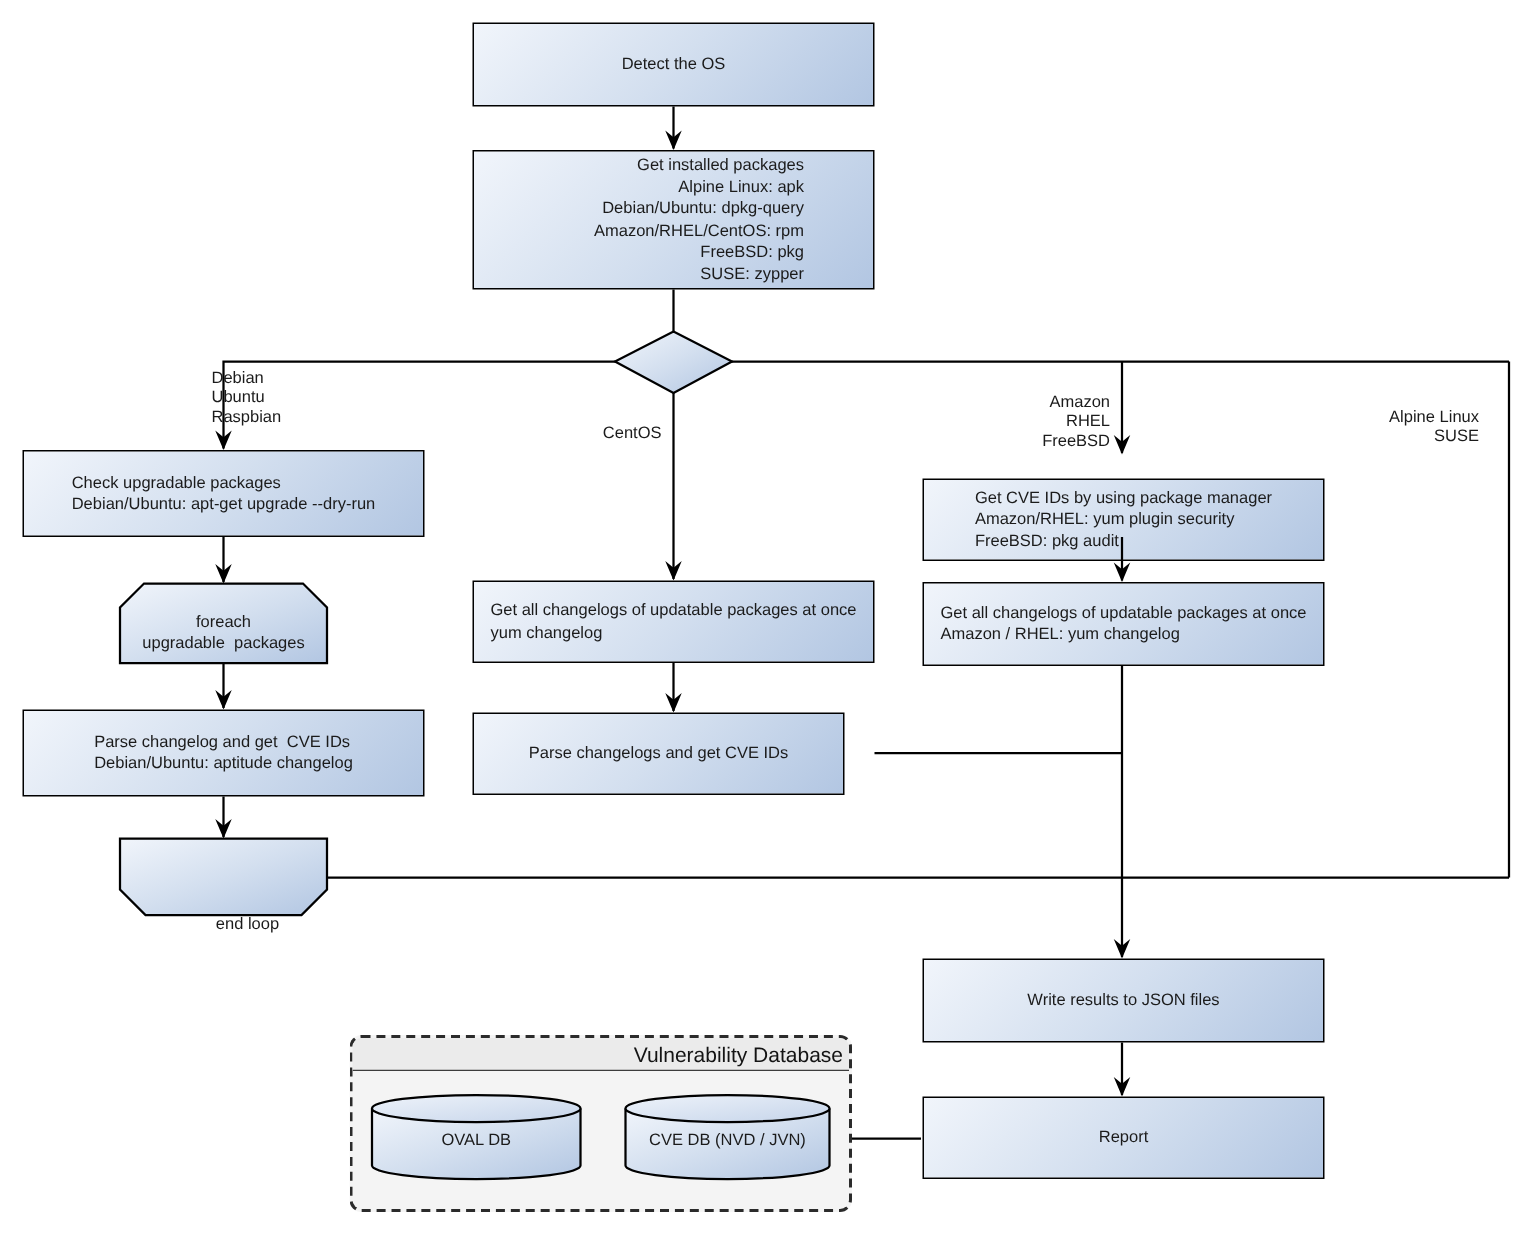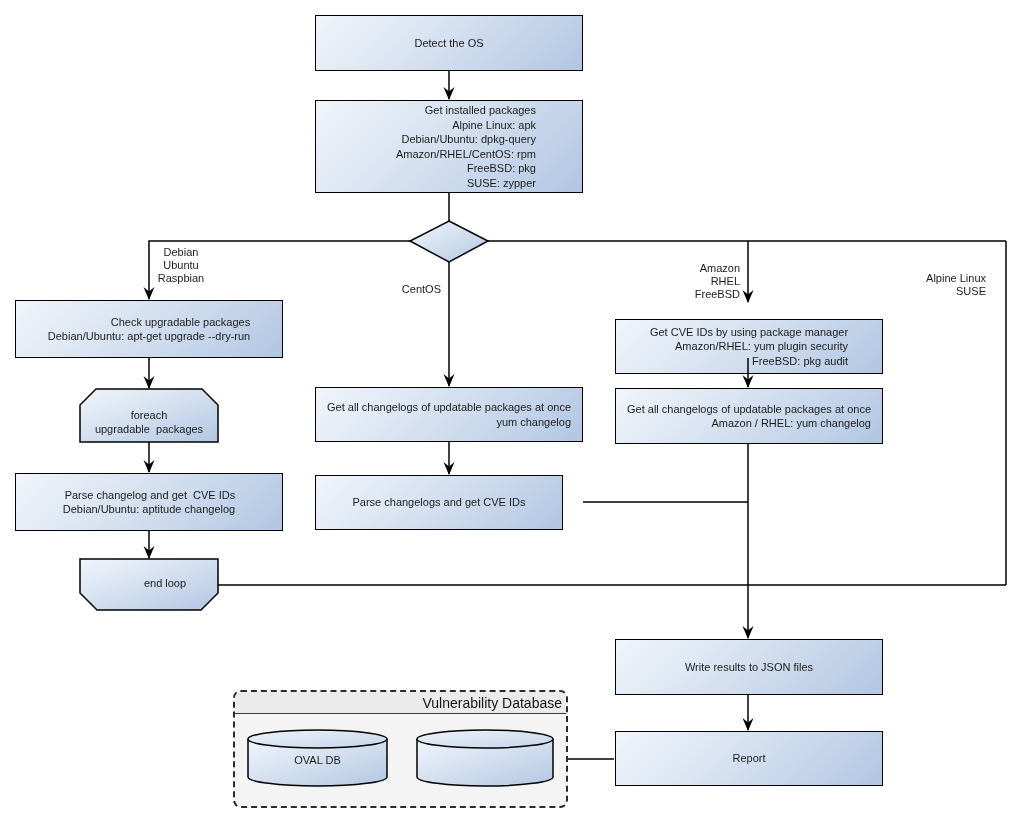--- a/index.html
+++ b/index.html
@@ -3,35 +3,35 @@
 <meta charset="utf-8">
 <style>
   html,body { margin:0; padding:0; background:#ffffff; }
   #canvas {
     position:relative; width:1019px; height:823px; background:#ffffff;
     font-family:"Liberation Sans", sans-serif; color:#1b1b1b; overflow:hidden;
   }
   .rnode {
     position:absolute; box-sizing:border-box; z-index:1;
     display:flex; align-items:center; justify-content:center;
-    text-align:right; white-space:pre;
+    text-align:left; white-space:pre;
     font-size:11px; line-height:14.5px;
     background:linear-gradient(135deg,#f1f5fb 0%,#d3dfef 50%,#b2c6e2 100%);
     border:1.5px solid #000;
   }
   .rnode.align-right { justify-content:flex-end; text-align:right; padding-right:46px; }
   .shape-label {
     position:absolute; z-index:3; display:flex; align-items:center; justify-content:center;
     text-align:center; white-space:pre; font-size:11px; line-height:14.5px; pointer-events:none;
   }
   .branch-label {
     position:absolute; z-index:3; white-space:pre; font-size:11px; line-height:13px;
   }
   .branch-label.right { text-align:right;margin-top:16px; }
-  .branch-label.center { text-align:center; }
+  .branch-label.center { }
   #connector-layer { position:absolute; left:0; top:0; z-index:2; }
   .db-panel {
     position:absolute; left:233px; top:690px; width:335px; height:118px; z-index:0;
     box-sizing:border-box; background:#f4f4f4; border:2px dashed #2b2b2b; border-radius:8px;
   }
   .db-title-band {
     height:20px; background:#ebebeb; border-bottom:1px solid #3c3c3c;
     border-radius:6px 6px 0 0;
     display:flex; align-items:center; justify-content:flex-end;
     padding:1px 4px 0 0; font-size:14px; color:#141414;
@@ -138,24 +138,25 @@
     </g>
     <g>
       <path d="M417 739 L417 777 A68 9 0 0 0 553 777 L553 739" fill="url(#nodeGrad)" stroke="#000" stroke-width="1.5"></path>
       <ellipse cx="485" cy="739" rx="68" ry="9" fill="url(#topGrad)" stroke="#000" stroke-width="1.5"></ellipse>
     </g>
   </svg>
 
   <div class="shape-label" style="left:80px; top:390px; width:138px; height:64px;">foreach
 upgradable  packages</div>
 
-  <div class="shape-label" style="left:80px; top:558px; width:138px; height:50px;padding-left:16px;">end loop</div>
+  <div class="shape-label" style="left:80px; top:591px; width:138px; height:50px;padding-left:16px;">end loop</div>
 
   <div class="shape-label" style="left:248px; top:742px; width:139px; height:36px;">OVAL DB</div>
 
+  <div class="shape-label" style="left:417px; top:742px; width:136px; height:36px;">CVE DB (NVD / JVN)</div>
 
   <div class="branch-label center" style="left:141px; top:246px; width:80px;">Debian
 Ubuntu
 Raspbian</div>
 
   <div class="branch-label right" style="left:385px; top:267px; width:56px;">CentOS</div>
 
   <div class="branch-label right" style="left:655px; top:246px; width:85px;">Amazon
 RHEL
 FreeBSD</div>

